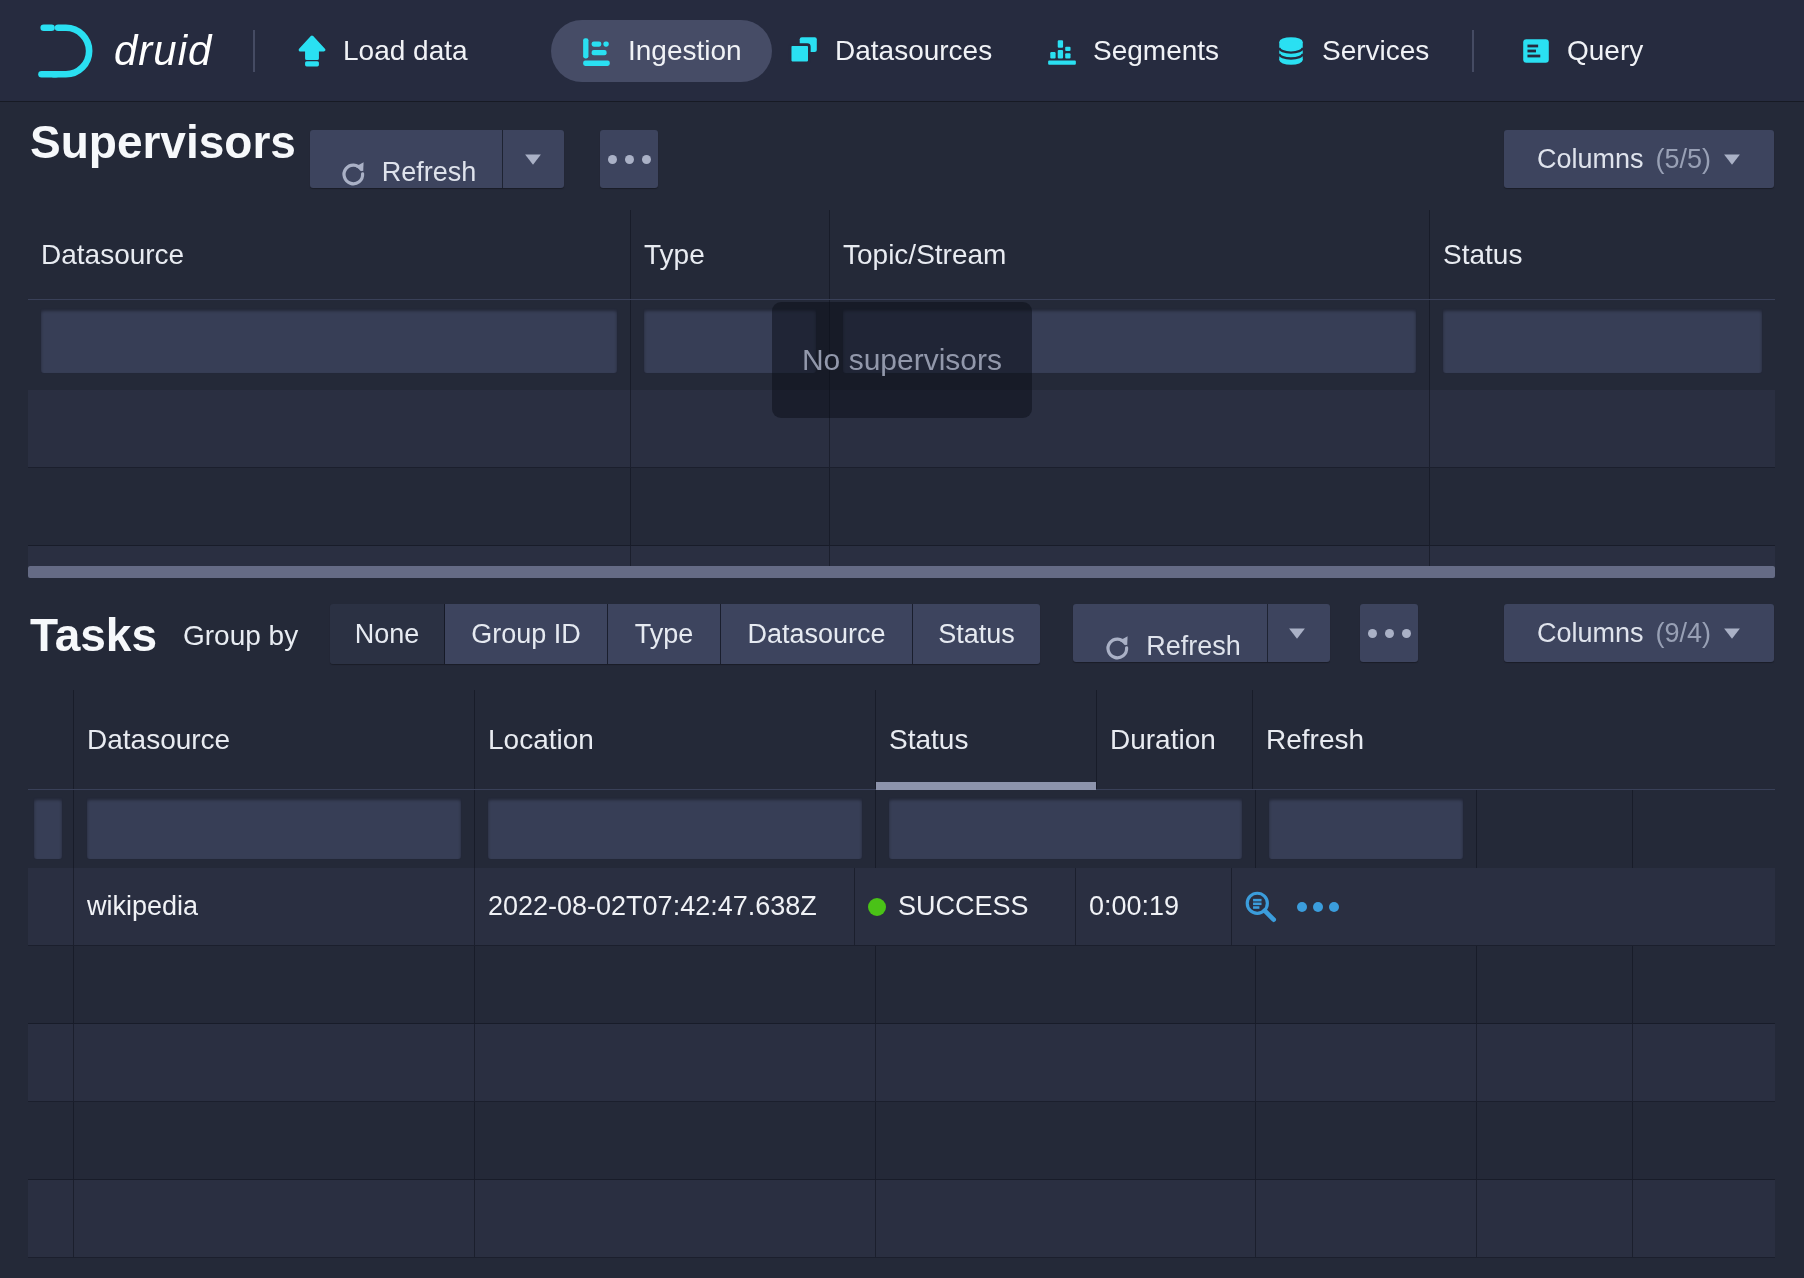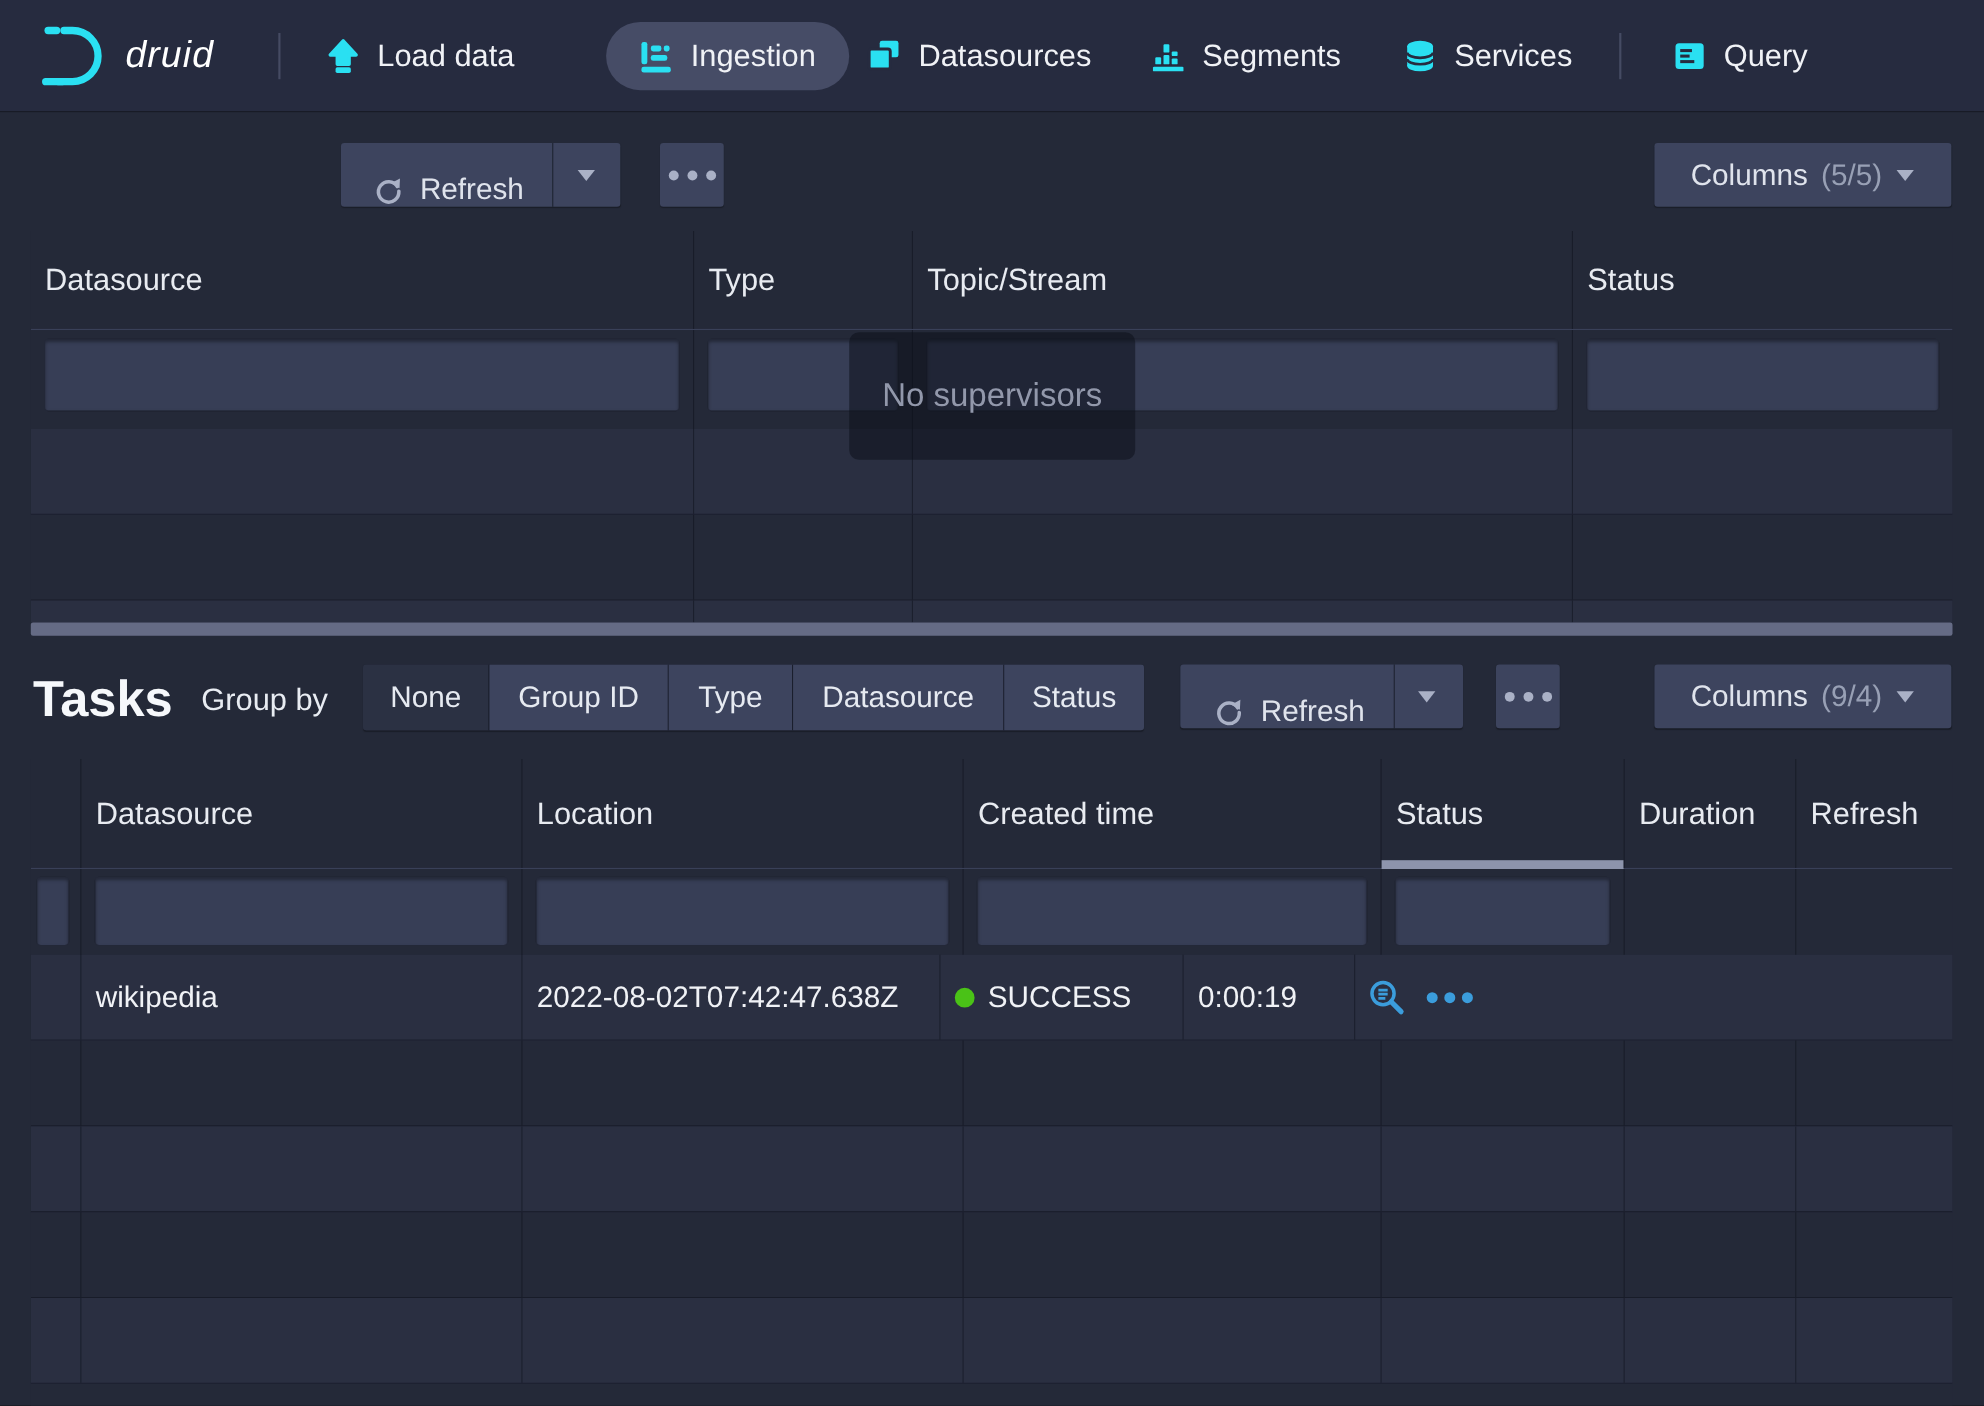--- a/index.html
+++ b/index.html
@@ -24,21 +24,21 @@
   .app{
     position:relative;width:1804px;height:1278px;overflow:hidden;
     background:var(--bg);
     font-family:"Liberation Sans","DejaVu Sans",sans-serif;
     color:var(--txt);
   }
   
   .navbar{position:absolute;left:0;top:0;width:1804px;height:101px;background:var(--nav-bg);box-shadow:0 1px 0 rgba(0,0,0,.35);}
   .nav-abs{position:absolute;top:0;height:101px;display:flex;align-items:center;}
   .brand{left:36px;gap:16px;}
-  .brand-text{font-size:34px;font-style:italic;font-weight:500;color:#fff;letter-spacing:1px;}
+  .brand-text{font-size:42px;font-style:italic;font-weight:500;color:#fff;letter-spacing:1px;}
   .nav-divider{position:absolute;top:30px;width:2px;height:42px;background:#454b63;}
   .nav-item{gap:15px;font-size:28px;color:#f0f2f6;cursor:pointer;}
   .nav-pill{background:var(--pill);height:62px;top:20px;border-radius:31px;padding:0 30px;}
   .icon{display:inline-flex;align-items:center;justify-content:center;}
   
   .section-title{position:absolute;font-size:46px;font-weight:600;color:#f6f8fb;}
   .btn{position:absolute;height:58px;background:var(--btn);border-radius:3px;display:flex;align-items:center;justify-content:center;
        font-size:27px;color:#dfe3ec;box-shadow:0 1px 1px rgba(0,0,0,.3);cursor:pointer;}
   .split{padding:0;}
   .split .seg-main{display:flex;align-items:flex-end;gap:14px;padding:0 26px;height:100%;}
@@ -167,20 +167,21 @@
           <rect x="3" y="4" width="24" height="22" rx="3" fill="#2ae0f2"></rect>
           <rect x="7" y="9" width="10" height="2.6" fill="#262b3f"></rect>
           <rect x="7" y="13.7" width="8" height="2.6" fill="#262b3f"></rect>
           <rect x="7" y="18.4" width="12" height="2.6" fill="#262b3f"></rect>
         </svg>
       </span>
       <span>Query</span>
     </div>
   </div>
 
+  <div class="section-title" style="left:30px;top:115px;">Supervisors</div>
 
   <div class="btn split" style="left:310px;top:130px;width:254px;">
     <span class="seg-main">
       <span class="icon">
         <svg width="30" height="30" viewBox="0 0 30 30">
           <path d="M23.2 11.5 A9.3 9.3 0 1 0 24.6 15.8" fill="none" stroke="#aab1c6" stroke-width="3.2" stroke-linecap="round"></path>
           <path d="M25.6 4.2 L25.2 13.2 L17.4 8.7 Z" fill="#aab1c6"></path>
         </svg>
       </span>
       <span>Refresh</span>
@@ -295,21 +296,20 @@
     <svg width="18" height="14" viewBox="0 0 16 12">
         <polygon points="1,2 15,2 8,11" fill="#aab1c6"></polygon>
       </svg>
   </div>
 
   <div class="table" style="left:28px;top:690px;width:1747px;height:588px;overflow:hidden;">
     <div class="trow hrow" style="height:100px;">
       <div class="cell" style="width:45px;"></div>
       <div class="cell hcell" style="width:401px;">Datasource</div>
       <div class="cell hcell" style="width:401px;">Location</div>
-      <div class="cell hcell" style="width:380px;">Created time</div>
       <div class="cell hcell" style="width:221px;">
         <span>Status</span>
         <span class="sort-underline"></span>
       </div>
       <div class="cell hcell" style="width:156px;">Duration</div>
       <div class="cell hcell" style="width:143px;">Refresh</div>
     </div>
 
     <div class="trow frow" style="height:78px;">
       <div class="cell" style="width:45px;padding:7px 10px 0 5px;">

